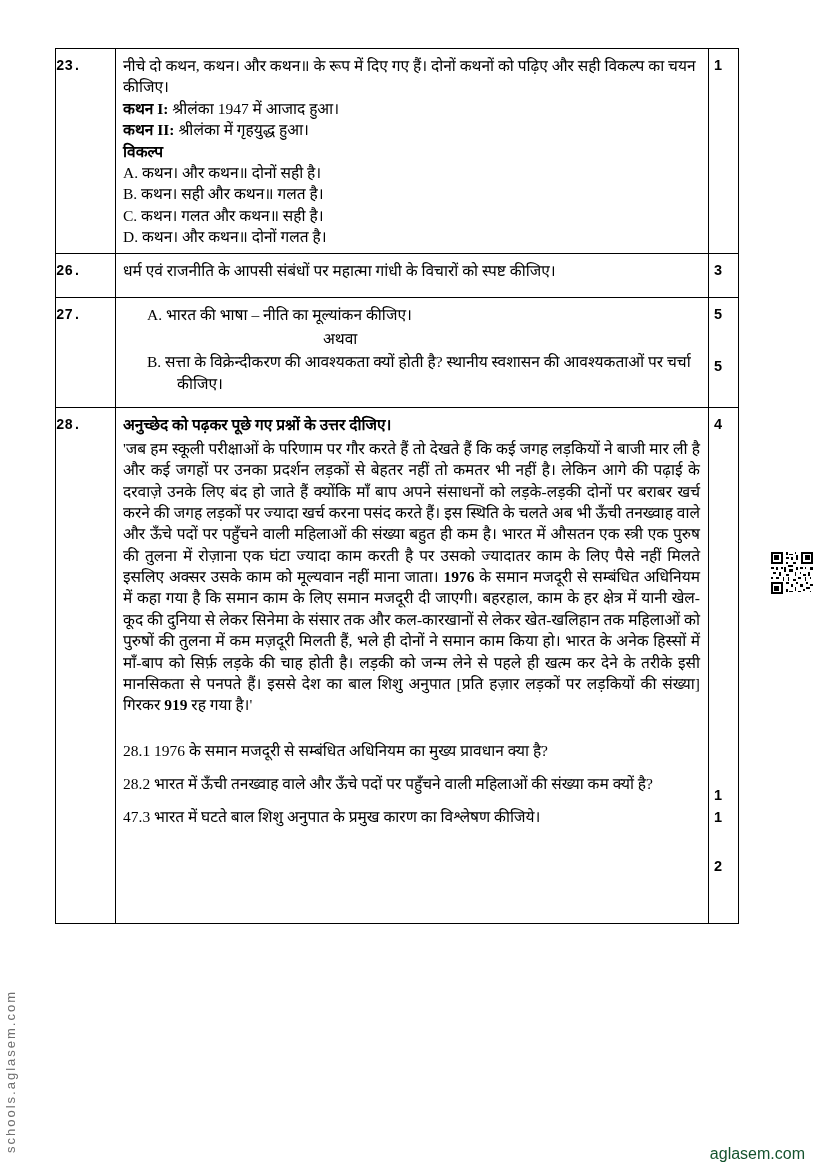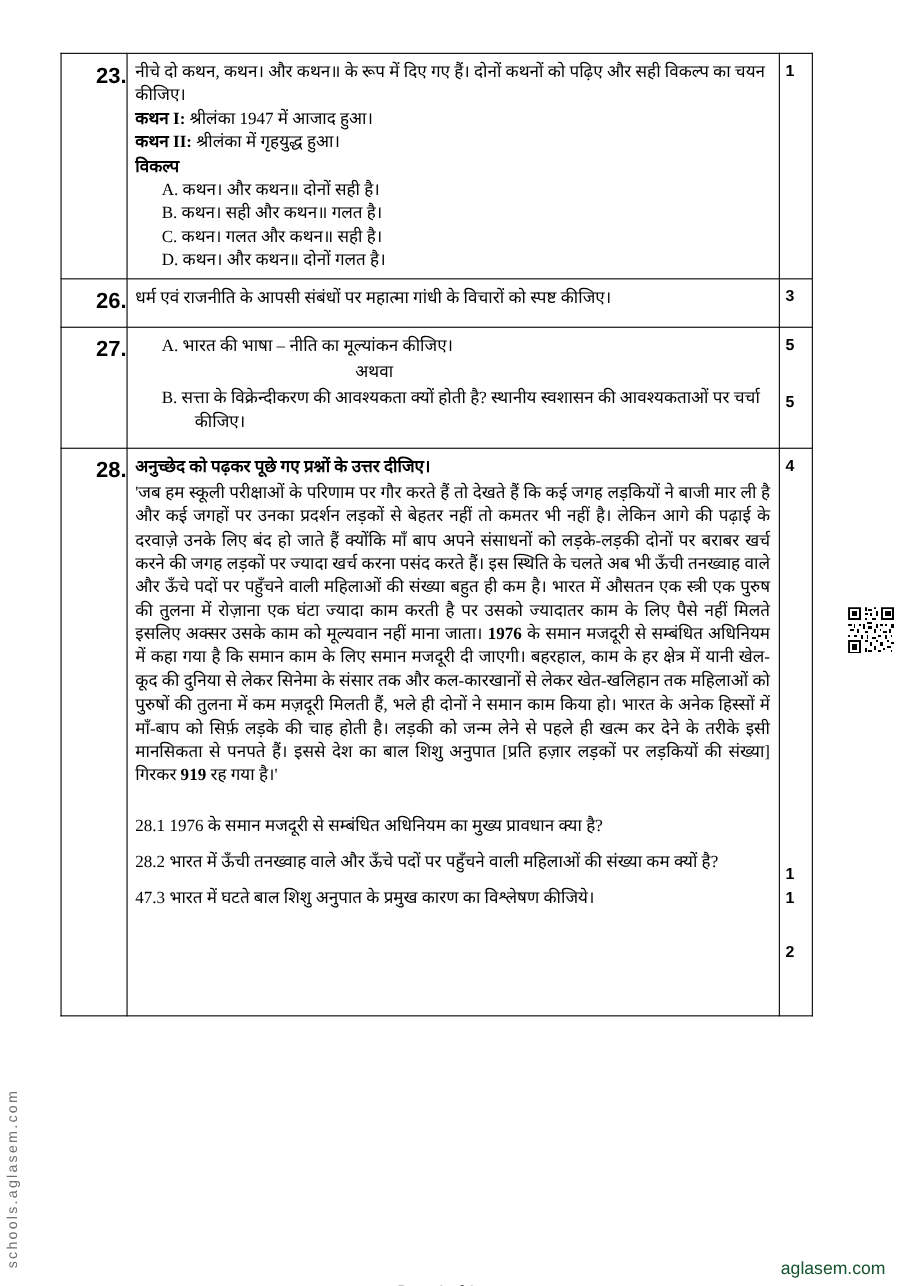--- a/index.html
+++ b/index.html
@@ -21,31 +21,31 @@
   
   .qr { position:absolute; right:14px; top:552px; width:42px; height:42px; shape-rendering:crispEdges; }
 
   
   table.qtable {
     position:absolute; left:55px; top:48px; width:684px;
     border-collapse:collapse; table-layout:fixed;
   }
   .qtable td { border:1.7px solid #000; vertical-align:top; }
   td.qnum {
-    width:60px; text-align:right; font-weight:bold;
-    font-size:20px; padding-top:9px;
-    font-family:Liberation Sans, sans-serif;
+    width:60px; text-align:left; font-weight:bold;
+    font-size:14px; padding-top:9px;
+    font-family:Liberation Mono, monospace;
   }
   td.qbody { font-size:15.5px; line-height:1.38; padding:6px 8px 6px 7px; }
   td.qmarks {
     width:30px; font-weight:bold; font-size:14.5px; padding:8px 0 0 5px;
     font-family:"Liberation Sans","DejaVu Sans",sans-serif;
   }
   .b { font-weight:bold; }
-  .opts { margin-left:24px; }
+  .opts { }
   .opts-loose > div { line-height:1.58; }
   .opt { margin-left:24px; padding-left:30px; text-indent:-30px; }
   .or-25 { margin-left:112px; padding:2px 0; }
   .or-27 { margin-left:200px; padding:2px 0; }
   .passage { text-align:justify; margin-top:2px; }
   .subqs { margin-top:24px; }
   .subqs > div { font-weight:normal; text-align:justify;margin-top:12px; }
   .marks-col-flex { display:block; }
   .mark-gap-25 { display:block; margin-top:34px; }
   .mark-gap-27 { display:block; margin-top:36px; }

